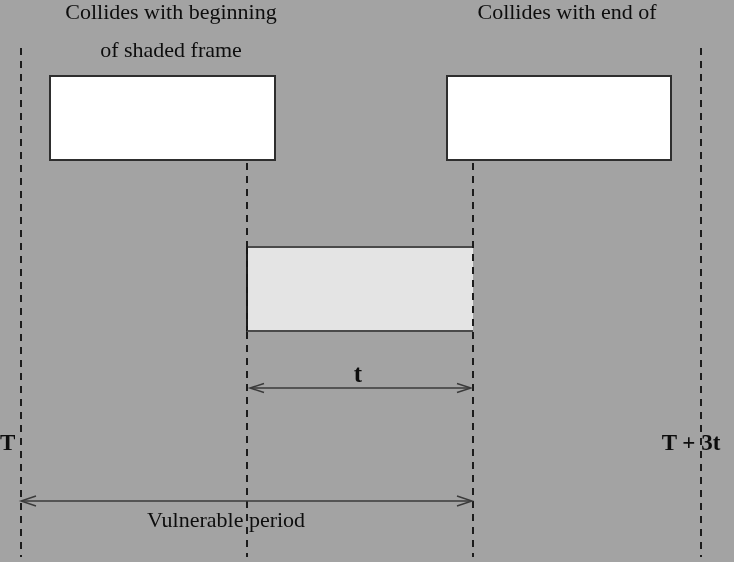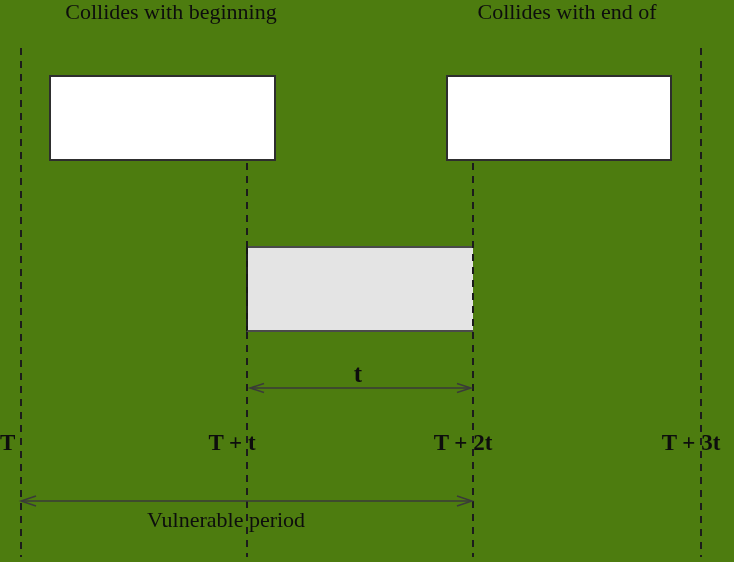--- a/index.html
+++ b/index.html
@@ -5,21 +5,21 @@
   html, body {
     margin: 0;
     padding: 0;
     background: #ffffff;
     font-family: "Liberation Serif", "DejaVu Serif", serif;
   }
   #canvas {
     position: relative;
     width: 734px;
     height: 562px;
-    background: #4d7c0f;
+    background: #a3a3a3;
     overflow: hidden;
     color: #111;
   }
   .dashline {
     position: absolute;
     width: 2px;
     background: repeating-linear-gradient(to bottom, #1c1c1c 0 7px, transparent 7px 13px);
   }
   .frame {
     position: absolute;
@@ -86,20 +86,21 @@
     pointer-events: none;
   }
 </style>
 </head>
 <body>
 
 <div id="canvas">
 
   <div class="caption" style="left:40px; top:-7px; width:262px;">
     <div>Collides with beginning</div>
+    <div>of shaded frame</div>
   </div>
   <div class="caption" style="left:436px; top:-7px; width:262px;">
     <div>Collides with end of</div>
   </div>
 
   <div class="dashline" style="left:20px;  top:48px;  height:509px;"></div>
   <div class="dashline" style="left:246px; top:163px; height:394px;"></div>
   <div class="dashline" style="left:472px; top:163px; height:394px;"></div>
   <div class="dashline" style="left:700px; top:48px;  height:509px;"></div>
 
@@ -117,19 +118,17 @@
     <g stroke="#3a3a3a" stroke-width="1.4" fill="none">
       <line x1="22" y1="501" x2="471" y2="501"></line>
       <polyline points="36,496 21,501 36,506"></polyline>
       <polyline points="457,496 472,501 457,506"></polyline>
     </g>
   </svg>
 
   <div class="t-label">t</div>
 
   <div class="tick-label" style="left:0px;   top:431px;">T</div>
-  <div class="tick-label" style="left:182px; top:431px; width:100px;">T + t</div>
-  <div class="tick-label" style="left:413px; top:431px; width:100px;">T + 2t</div>
   <div class="tick-label" style="left:641px; top:431px; width:100px;">T + 3t</div>
 
   <div class="vp-label">Vulnerable period</div>
 
 </div>
 
 </body></html>

